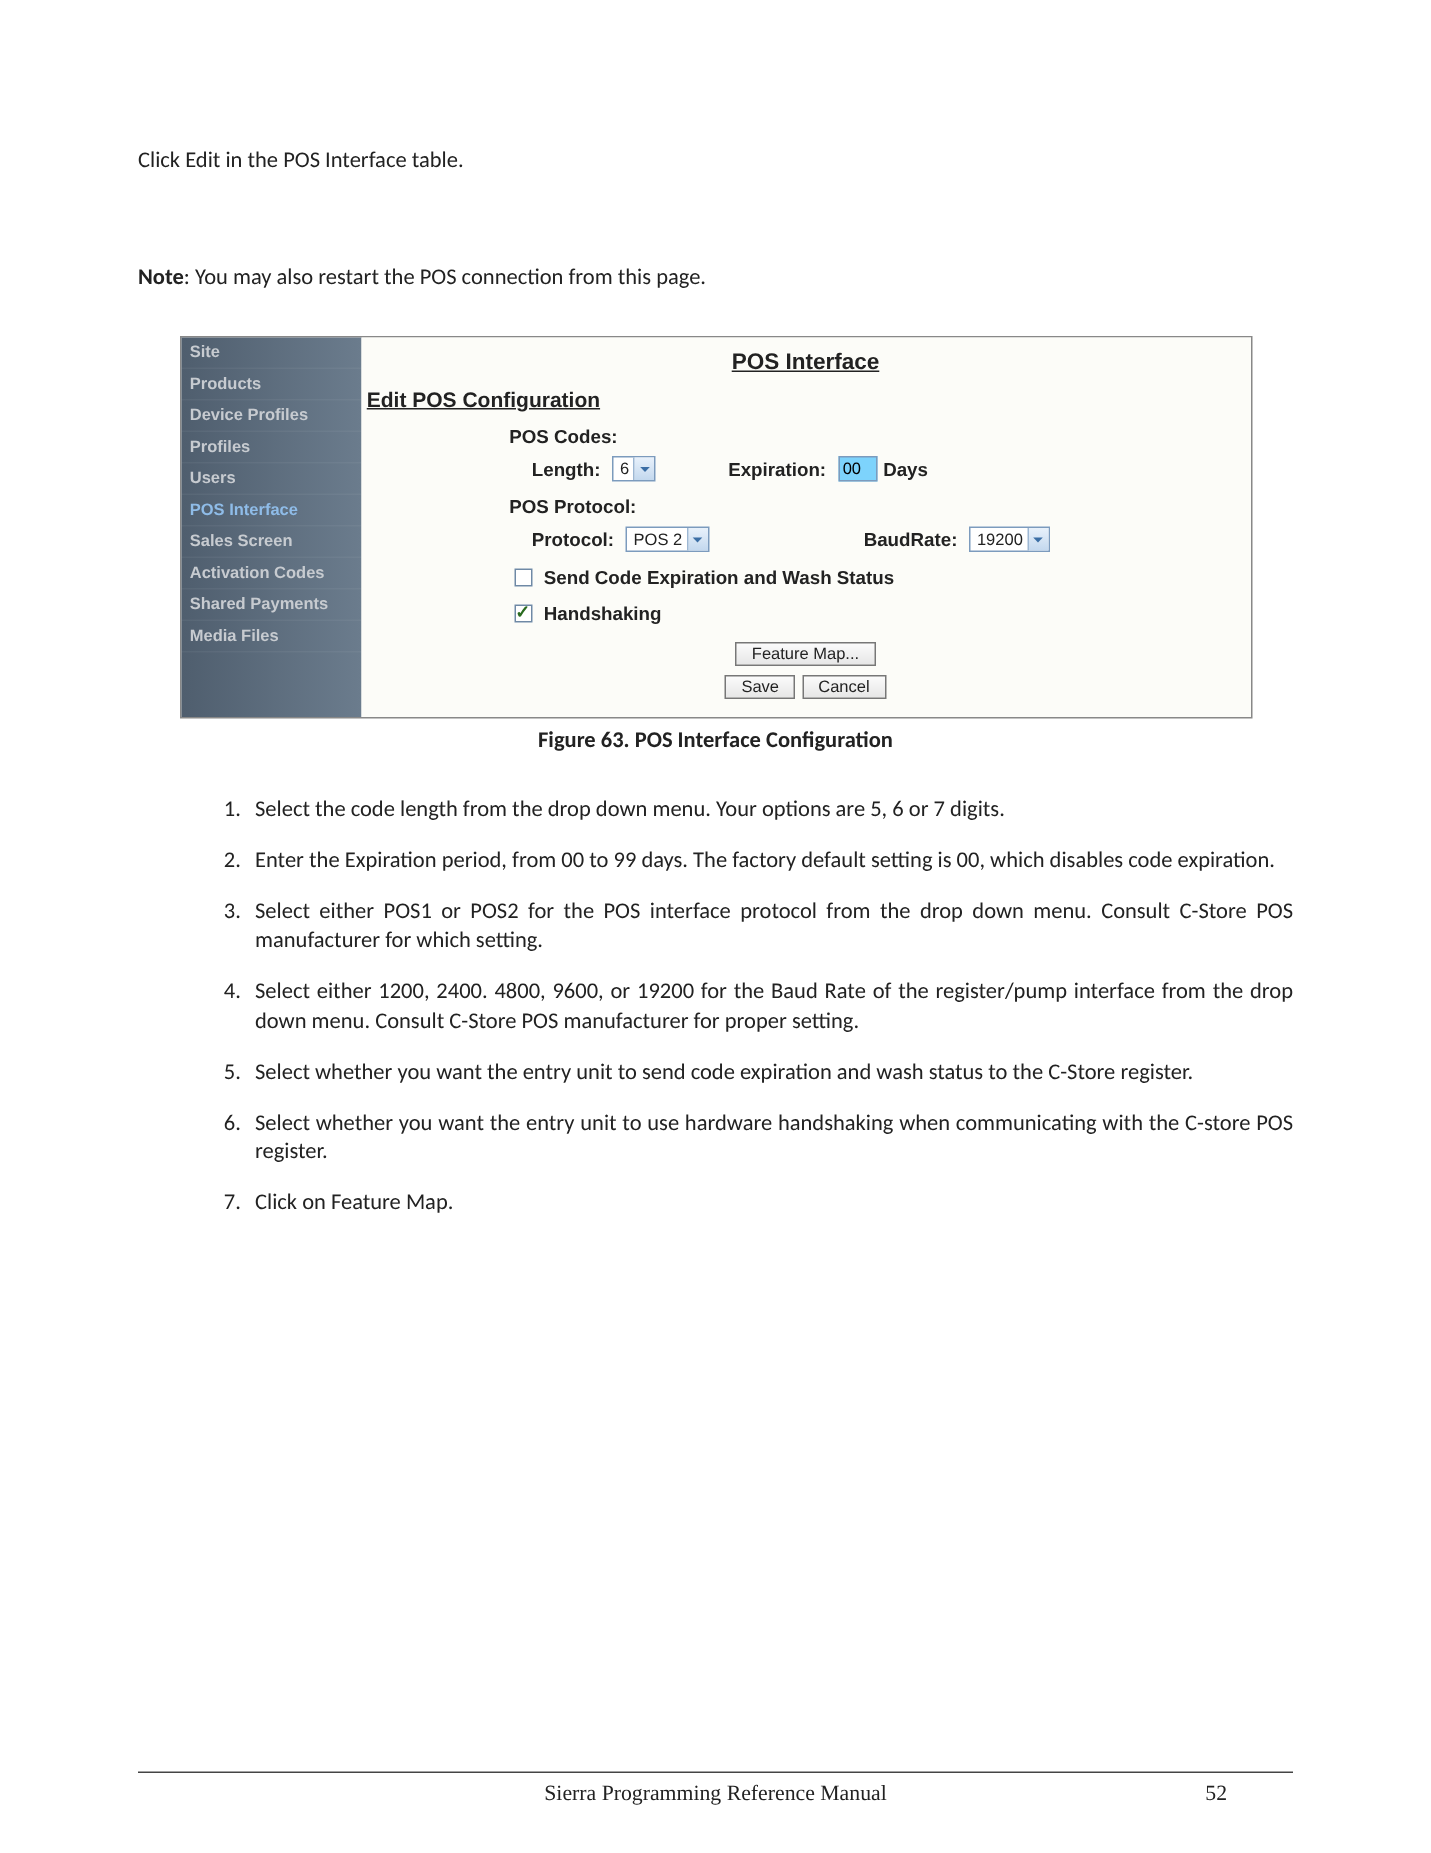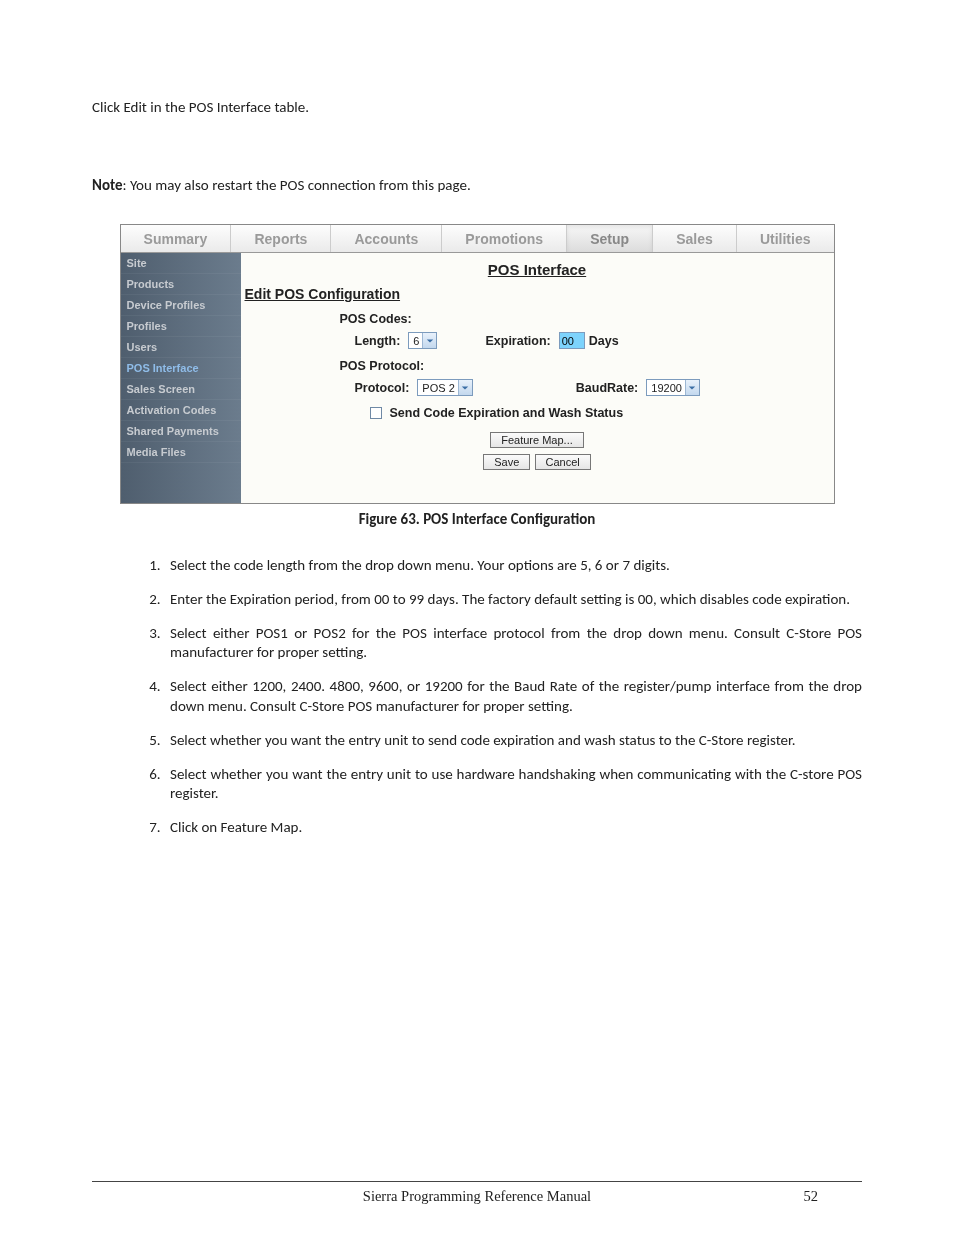--- a/index.html
+++ b/index.html
@@ -99,21 +99,21 @@
     margin: 2px 0 6px 95px;
   }
   .row {
     display: flex;
     align-items: center;
     font-size: 12.5px;
     font-weight: bold;
     margin: 2px 0 10px 110px;
     gap: 4px;
   }
-  .row.sub { margin-left: 113px; font-weight: bold; gap:6px;padding-left:12px; }
+  .row.sub { margin-left: 86px; font-weight: bold; gap:6px;padding-left:12px; }
   .field-label { margin-right: 4px; }
   .spacer { flex: 0 0 40px; }
 
   .select {
     display: inline-flex;
     align-items: center;
     border: 1px solid #7c9bbd;
     background: #fff;
     height: 17px;
     font-size: 11px;
@@ -214,29 +214,20 @@
 <div class="page">
 
   <p class="intro">Click Edit in the POS Interface table.</p>
 
   <p class="note-line">
     <span class="note-label">Note</span><span>: You may also restart the POS connection from this page.</span>
   </p>
 
   <div class="app">
 
-    <div class="tab-row">
-      <div class="tab">Summary</div>
-      <div class="tab">Reports</div>
-      <div class="tab">Accounts</div>
-      <div class="tab">Promotions</div>
-      <div class="tab active">Setup</div>
-      <div class="tab">Sales</div>
-      <div class="tab">Utilities</div>
-    </div>
 
     <div class="app-body">
       <div class="sidebar">
         <div class="sidebar-item">Site</div>
         <div class="sidebar-item">Products</div>
         <div class="sidebar-item">Device Profiles</div>
         <div class="sidebar-item">Profiles</div>
         <div class="sidebar-item">Users</div>
         <div class="sidebar-item active">POS Interface</div>
         <div class="sidebar-item">Sales Screen</div>
@@ -286,38 +277,42 @@
                   <path d="M1 3 L5 7 L9 3 Z" fill="#3b6ea5"></path>
                 </svg>
             </span>
           </span>
         </div>
 
         <div class="row sub" style="font-weight:bold;">
           <span class="cb"></span>
           <span>Send Code Expiration and Wash Status</span>
         </div>
+        <div class="row sub" style="font-weight:bold;">
+          <span class="cb checked"></span>
+          <span>Handshaking</span>
+        </div>
 
         <div class="btn-row">
           <span class="btn">Feature Map...</span>
         </div>
         <div class="btn-row2">
           <span class="btn">Save</span>
           <span class="btn">Cancel</span>
         </div>
       </div>
     </div>
   </div>
 
   <div class="figcap">Figure 63. POS Interface Configuration</div>
 
   <ol class="steps">
     <li>Select the code length from the drop down menu. Your options are 5, 6 or 7 digits.</li>
     <li>Enter the Expiration period, from 00 to 99 days. The factory default setting is 00, which disables code expiration.</li>
-    <li>Select either POS1 or POS2 for the POS interface protocol from the drop down menu. Consult C-Store POS manufacturer for proper setting.</li>
+    <li>Select either POS1 or POS2 for the POS interface protocol from the drop down menu. Consult C-Store POS manufacturer for which setting.</li>
     <li>Select either 1200, 2400. 4800, 9600, or 19200 for the Baud Rate of the register/pump interface from the drop down menu. Consult C-Store POS manufacturer for proper setting.</li>
     <li>Select whether you want the entry unit to send code expiration and wash status to the C-Store register.</li>
     <li>Select whether you want the entry unit to use hardware handshaking when communicating with the C-store POS register.</li>
     <li>Click on Feature Map.</li>
   </ol>
 
   <div class="footer">
     <span>Sierra Programming Reference Manual</span>
     <span class="pgnum">52</span>
   </div>

